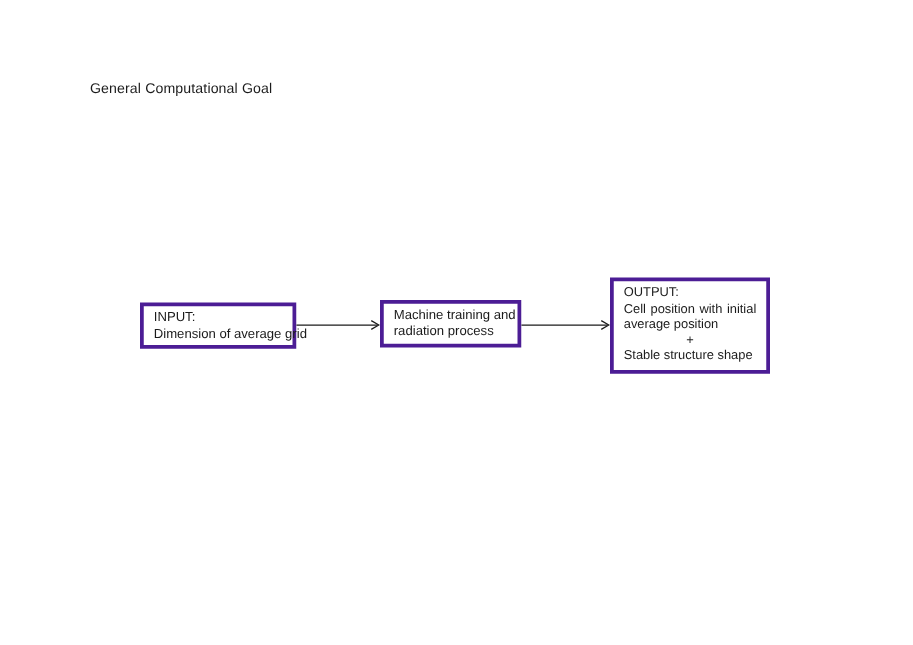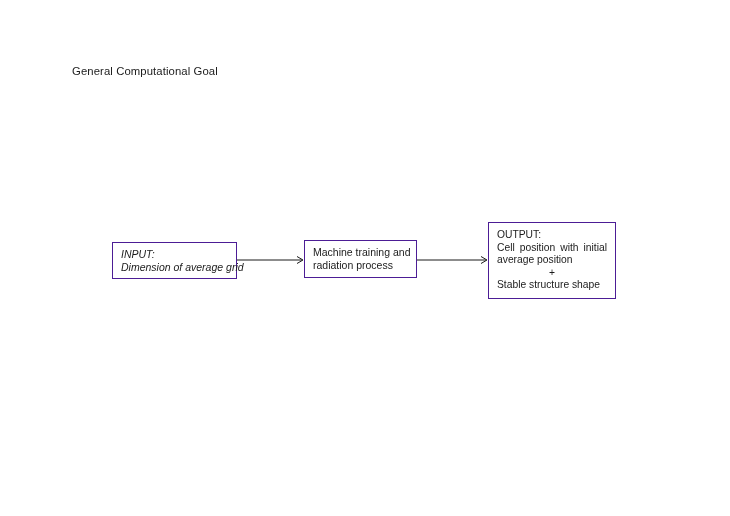--- a/index.html
+++ b/index.html
@@ -26,38 +26,37 @@
     font-weight: 400;
     letter-spacing: 0.1px;
     color: #1b1b1b;
     white-space: nowrap;
   }
 
   
   .flow-box {
     position: absolute;
     box-sizing: border-box;
-    border: 1px solid #4c1d95;
+    border: 3px solid #4c1d95;
     background: #ffffff;
     display: flex;
     flex-direction: column;
     justify-content: center;
     padding: 4px 8px;
   }
   .box-line {
     white-space: nowrap;
   }
   .box-input {
     left: 112px;
     top: 242px;
     width: 125px;
     height: 37px;
     font-size: 10.5px;
     line-height: 13px;
-    font-style: italic;
   }
   .box-process {
     left: 304px;
     top: 240px;
     width: 113px;
     height: 38px;
     font-size: 10.5px;
     line-height: 13px;
   }
   .box-output {

